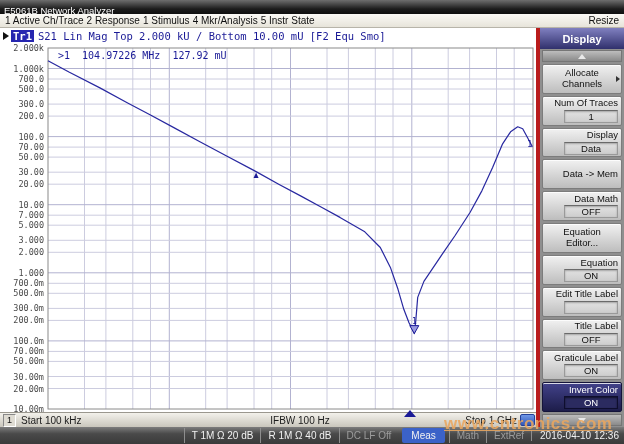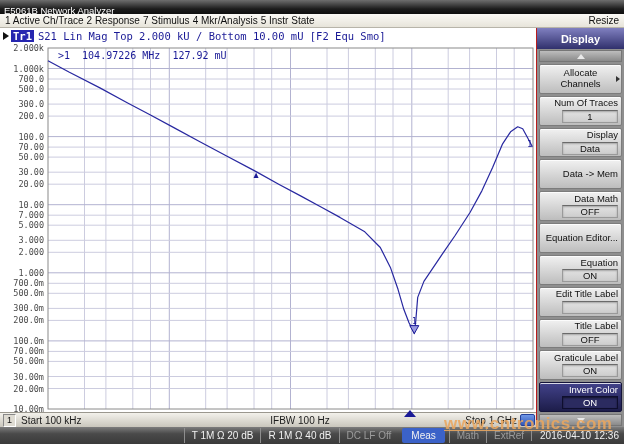--- a/index.html
+++ b/index.html
@@ -48,21 +48,21 @@
   .statusbar{position:absolute;left:0;top:427px;width:624px;height:17px;
              background:linear-gradient(#7d7d7d,#4a4a4a 40%,#3a3a3a);
              display:flex;align-items:center;justify-content:flex-end;
              font-size:10px;color:#f1f1f1;padding-right:3px;box-sizing:border-box;}
   .statusbar .seg{padding:0 7px;border-left:1px solid #8e8e8e;white-space:nowrap;line-height:15px;}
   .statusbar .seg.dim{color:#9c9c9c;}
   .statusbar .seg.hl{background:#3b62c8;border-radius:2px;margin:0 4px;border-left:none;padding:0 9px;}
   .statusbar .datetime{padding:0 2px 0 8px;border-left:1px solid #8e8e8e;}
   
   .sidebar{position:absolute;left:536px;top:28px;width:88px;height:399px;background:#8f8f8f;
-           border-left:1px solid #b91c1c;display:flex;flex-direction:column;box-sizing:border-box;}
+           border-left:4px solid #b91c1c;display:flex;flex-direction:column;box-sizing:border-box;}
   .sb-header{height:21px;min-height:21px;background:linear-gradient(#8080c0,#30306c);
              color:#fff;font-size:11px;font-weight:bold;display:flex;align-items:center;justify-content:center;}
   .sb-strip{height:10px;min-height:10px;margin:1px 2px;background:linear-gradient(#bdbdbd,#8a8a8a);
             border:1px solid #767676;display:flex;align-items:center;justify-content:center;}
   .tri-up{width:0;height:0;border-left:4px solid transparent;border-right:4px solid transparent;
           border-bottom:5px solid #e9e9e9;}
   .tri-down{width:0;height:0;border-left:4px solid transparent;border-right:4px solid transparent;
             border-top:5px solid #e9e9e9;}
   .softkey{flex:1;margin:1px 2px;border-radius:2px;position:relative;
            background:linear-gradient(#f1f1f1,#bdbdbd);border:1px solid #7c7c7c;
@@ -86,21 +86,21 @@
 <div class="screen">
 
   <div class="titlebar">
     <span>E5061B Network Analyzer</span>
   </div>
 
   <div class="menubar">
     <span id="menu-items" style="display:flex;gap:3px;">
         <span class="menu-item">1 Active Ch/Trace</span>
         <span class="menu-item">2 Response</span>
-        <span class="menu-item">7 Stimulus</span>
+        <span class="menu-item">1 Stimulus</span>
         <span class="menu-item">4 Mkr/Analysis</span>
         <span class="menu-item">5 Instr State</span>
       </span>
     <span class="resize menu-item">Resize</span>
   </div>
 
   <div class="traceinfo">
     <span class="tr-arrow"></span>
     <span class="tr-tag">Tr1</span>
     <span>S21 Lin Mag Top 2.000 kU / Bottom 10.00 mU [F2 Equ Smo]</span>

